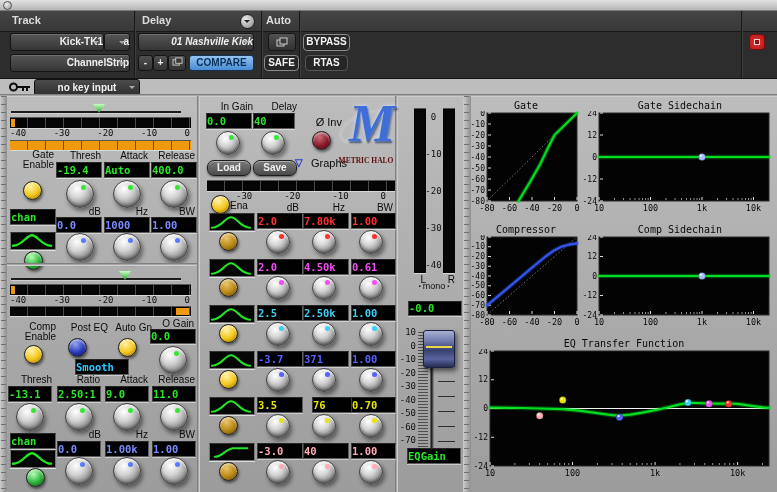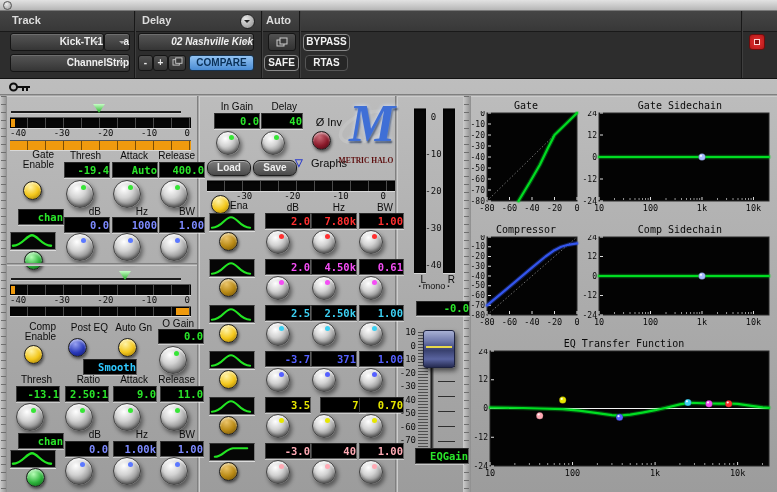--- a/index.html
+++ b/index.html
@@ -25,21 +25,21 @@
   
   .keyrow-dd{position:absolute;background:linear-gradient(#4c4c4c,#2f2f2f);border:1px solid #141414;border-radius:3px;color:#f0f0f0;font-size:10px;font-weight:bold;text-align:center;line-height:15px;}
   .keyrow-dd::after{content:"";position:absolute;right:4px;top:6px;border:3.5px solid transparent;border-top-color:#aaa;}
   
   .ruler{position:absolute;top:96px;height:396px;background:linear-gradient(90deg,#cdcdcd,#8e8e8e);}
   .ruler .ticks{position:absolute;left:1px;top:0;width:5px;height:100%;background:repeating-linear-gradient(180deg,#6f6f6f 0 1px,transparent 1px 8px);}
   .vgroove{position:absolute;top:96px;height:396px;width:3px;background:linear-gradient(90deg,#6c6c6c,#e0e0e0);}
   .hgroove{position:absolute;height:3px;background:linear-gradient(#6c6c6c,#e0e0e0);}
   
   .lbl{position:absolute;color:#0c0c0c;font-size:10px;text-align:right;white-space:nowrap;}
-  .lcd{position:absolute;height:14px;background:#000;border:1px solid #5c5c5c;border-top-color:#262626;border-left-color:#3a3a3a;box-shadow:0 1px 0 rgba(255,255,255,.45),inset 0 0 3px #000;font-family:"DejaVu Sans Mono",monospace;font-size:10.5px;font-weight:bold;text-align:right;line-height:14px;white-space:nowrap;margin-left:8px;}
+  .lcd{position:absolute;height:14px;background:#000;border:1px solid #5c5c5c;border-top-color:#262626;border-left-color:#3a3a3a;box-shadow:0 1px 0 rgba(255,255,255,.45),inset 0 0 3px #000;font-family:"DejaVu Sans Mono",monospace;font-size:10.5px;font-weight:bold;text-align:left;line-height:14px;white-space:nowrap;}
   .t-green{color:#2ae52a;} .t-blue{color:#7d8aff;} .t-cyan{color:#2fc8ff;}
   .srow{position:absolute;display:flex;justify-content:space-between;font-family:"DejaVu Sans Mono",monospace;font-size:9px;color:#101010;}
   .bmeter{position:absolute;background:#060606;border-top:1px solid #555;border-bottom:1px solid #d8d8d8;box-shadow:inset 0 1px 2px #000;}
   .bmeter .ticksx{position:absolute;inset:0;background:repeating-linear-gradient(90deg,transparent 0 17px,#4a4a4a 17px 18px);}
   .orange-full{position:absolute;background:#ef9a0e;border-top:1px solid #555;border-bottom:1px solid #d8d8d8;}
   .orange-full .ticksx{position:absolute;inset:0;background:repeating-linear-gradient(90deg,transparent 0 17px,#7a4d03 17px 18px);}
   .sliver{position:absolute;left:1px;top:1px;bottom:1px;width:4px;background:#ef9a0e;}
   .sliver-r{position:absolute;right:1px;top:1px;bottom:1px;width:14px;background:#ef9a0e;}
   .slider-track{position:absolute;height:2px;background:#1c1c1c;box-shadow:0 1px 0 #d0d0d0;}
   .slider-tri{position:absolute;width:12px;height:9px;background:linear-gradient(#c8ffc8,#1fae1f);clip-path:polygon(0 0,100% 0,50% 100%);filter:drop-shadow(0 1px 1px rgba(0,0,0,.6));}
@@ -90,21 +90,21 @@
     </div>
     <div class="hdivider" style="left:134px"></div>
     <div class="hdivider" style="left:261px"></div>
     <div class="hdivider" style="left:299px"></div>
     <div class="hdivider" style="left:741px"></div>
 
     <div class="hdd" style="left:10px;top:22px;width:92px;height:16px">Kick-TK1</div>
     <div class="hdd" style="left:104px;top:22px;width:24px;height:16px">a</div>
     <div class="hdd" style="left:10px;top:43px;width:118px;height:16px">ChannelStrip</div>
 
-    <div class="hdd" style="left:138px;top:22px;width:114px;height:16px;font-style:italic">02 Nashville Kick</div>
+    <div class="hdd" style="left:138px;top:22px;width:114px;height:16px;font-style:italic">01 Nashville Kick</div>
     <div class="hbtn" style="left:138px;top:44px;width:13px;height:14px">-</div>
     <div class="hbtn" style="left:153px;top:44px;width:13px;height:14px">+</div>
     <div class="hbtn" style="left:168px;top:44px;width:16px;height:14px">
       <svg width="11" height="9" viewBox="0 0 12 10">
           <rect x="1" y="3" width="7" height="6" fill="none" stroke="#ccc"></rect>
           <rect x="4" y="1" width="7" height="6" fill="#3a3a3a" stroke="#ccc"></rect>
         </svg>
     </div>
     <div class="compare-btn" style="left:189px;top:44px;width:63px;height:14px">COMPARE</div>
 
@@ -121,20 +121,21 @@
 
     <div class="target-btn" style="left:749px;top:23px"></div>
   </div>
 
   <svg class="abs" style="left:8px;top:80px" width="24" height="14">
     <circle cx="5.5" cy="7" r="3.5" fill="none" stroke="#0d0d0d" stroke-width="2"></circle>
     <line x1="9" y1="7" x2="22" y2="7" stroke="#0d0d0d" stroke-width="2"></line>
     <line x1="15" y1="7" x2="15" y2="11" stroke="#0d0d0d" stroke-width="2"></line>
     <line x1="19" y1="7" x2="19" y2="11" stroke="#0d0d0d" stroke-width="2"></line>
   </svg>
+  <div class="keyrow-dd" style="left:34px;top:79px;width:104px;height:15px">no key input</div>
   <div class="hgroove" style="left:0;top:94px;width:777px"></div>
 
   <div class="ruler" style="left:0;width:7px">
       <div class="ticks"></div>
     </div>
   <div class="vgroove" style="left:197px"></div>
   <div class="vgroove" style="left:395px"></div>
   <div class="ruler" style="left:463px;width:8px">
       <div class="ticks"></div>
     </div>

